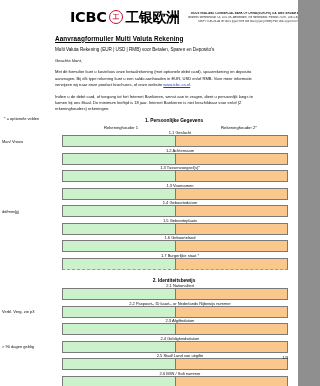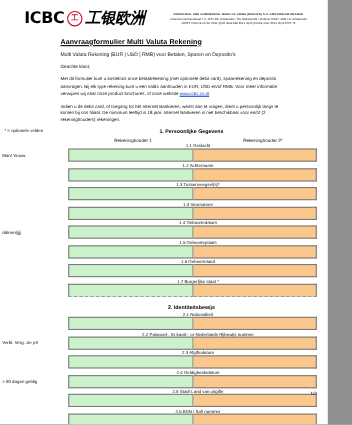--- a/index.html
+++ b/index.html
@@ -22,20 +22,21 @@
   
   .header {
     display: flex;
     align-items: flex-start;
     padding: 10px 4px 0 22px;
   }
   .logo {
     display: flex;
     align-items: center;
     flex: 0 0 auto;
+    margin-left: 48px;
   }
   .logo-icbc {
     font-family: "DejaVu Sans", sans-serif;
     font-weight: bold;
     font-size: 14.5px;
     letter-spacing: -0.3px;
     color: #000;
     line-height: 1;
   }
   .logo-seal {
@@ -55,21 +56,20 @@
     font-weight: bold;
     line-height: 1;
   }
   .logo-cn {
     font-family: "DejaVu Sans", sans-serif;
     font-weight: bold;
     font-size: 14px;
     color: #000;
     line-height: 1;
     letter-spacing: -0.5px;
-    font-style: italic;
   }
   .fineprint {
     flex: 1 1 auto;
     margin-left: 8px;
     padding-top: 2px;
     text-align: center;
   }
   .fineprint .fp1 {
     font-size: 2.7px;
     font-weight: bold;

